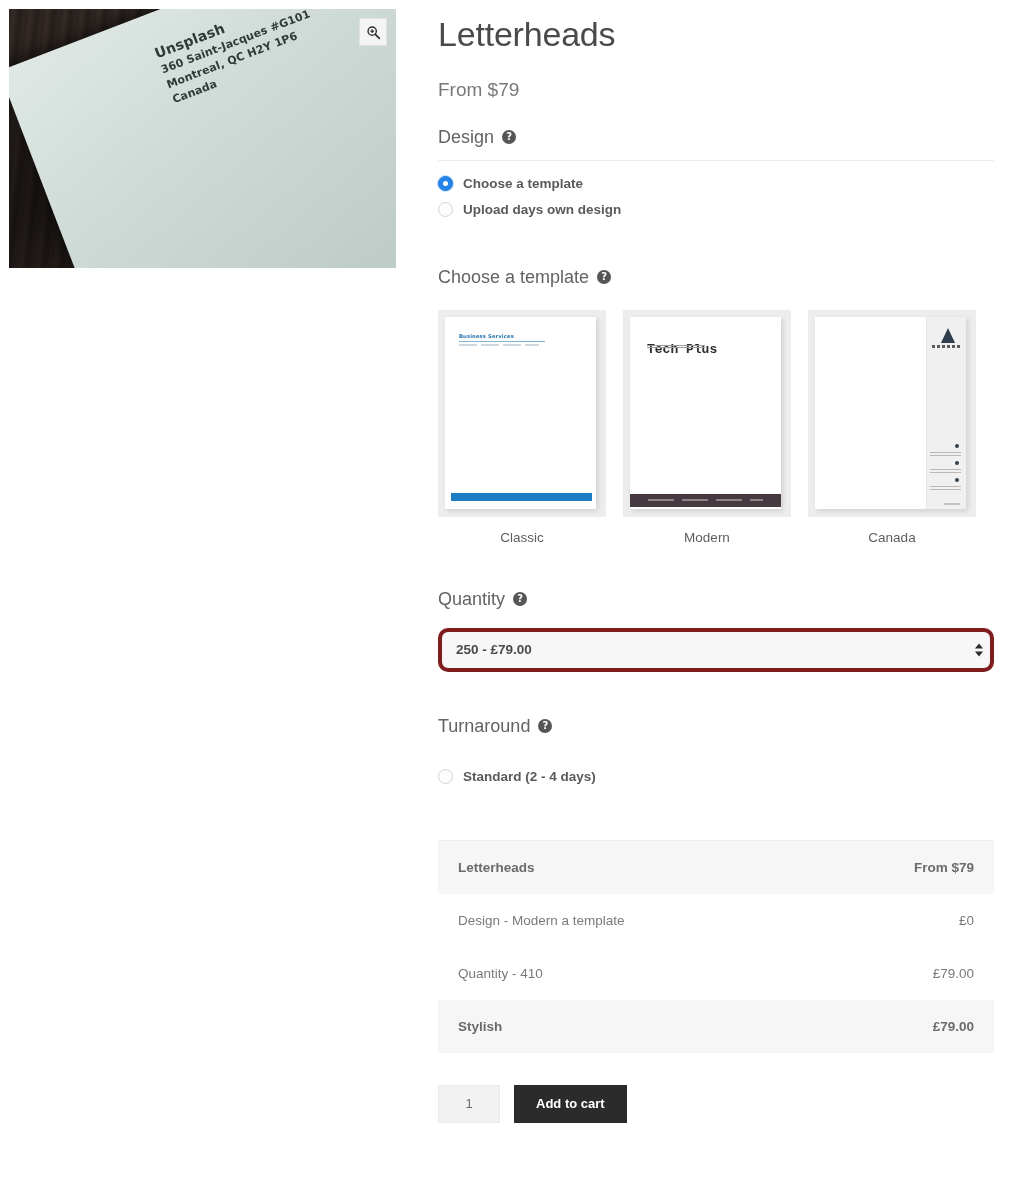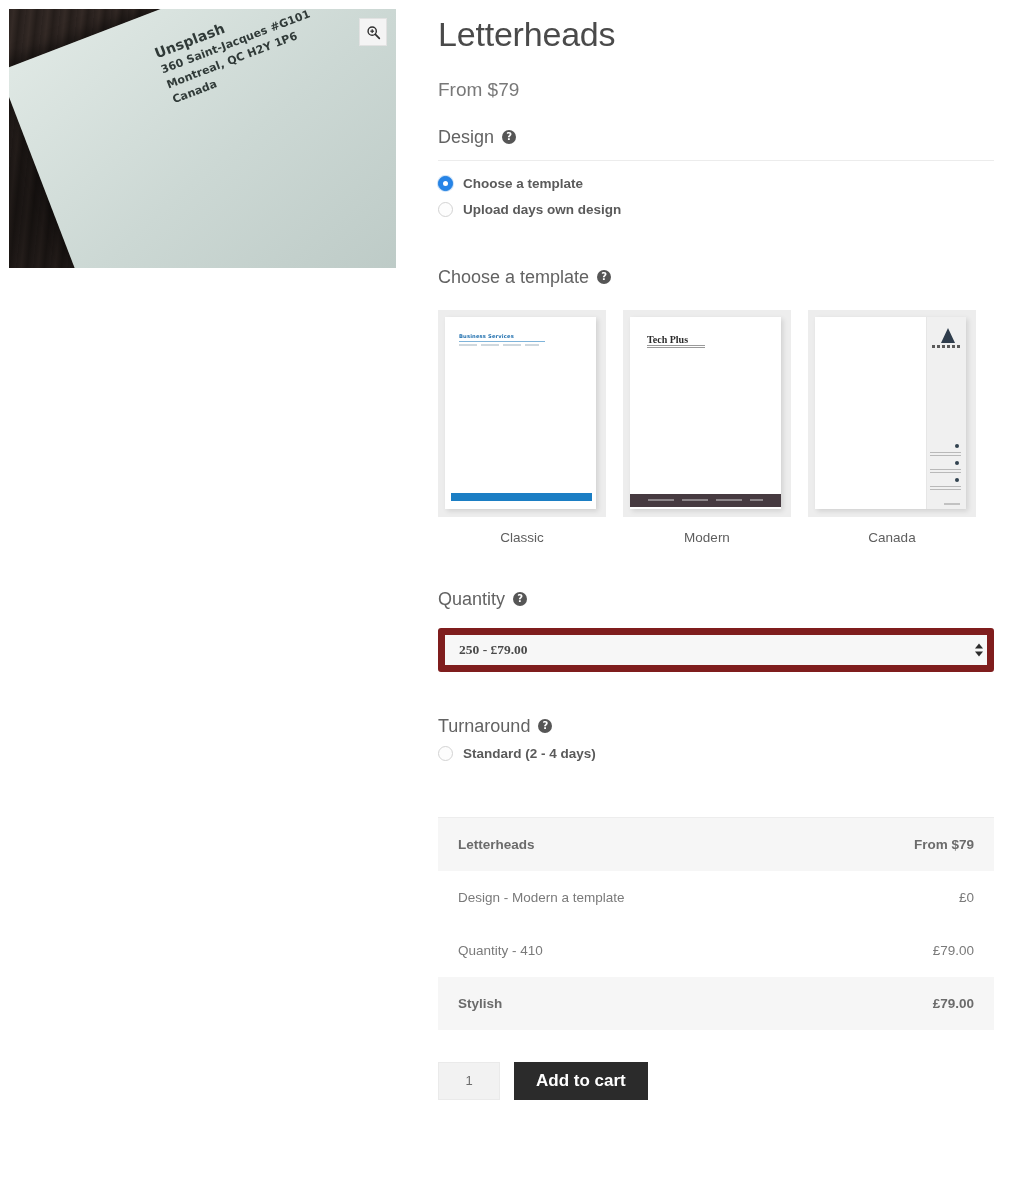--- a/index.html
+++ b/index.html
@@ -206,23 +206,23 @@
     position: absolute; left: 14px; top: 27px;
     width: 80px; height: 2px;
     background: repeating-linear-gradient(90deg,#cfd8de 0 18px,transparent 18px 22px);
   }
   .c-foot {
     position: absolute; left: 6px; right: 4px; bottom: 8px;
     height: 8px; background: #1b7ec4;
   }
   
   .m-head {
-    position: absolute; left: 17px; top: 17px;
-    font-size: 10px; font-weight: 700; color: #2b2b2b;
-    font-family: Liberation Serif, serif;
+    position: absolute; left: 17px; top: 25px;
+    font-size: 13px; font-weight: 700; color: #2b2b2b;
+    font-family: Liberation Mono, monospace;
   }
   .m-sub {
     position: absolute; left: 17px; top: 27px;
     width: 58px; height: 4px;
     background: repeating-linear-gradient(0deg,#9a9a9a 0 1px,transparent 1px 2px);
   }
   .m-foot {
     position: absolute; left: 0; right: 0; bottom: 2px;
     height: 13px; background: #463a40;
   }
@@ -273,27 +273,27 @@
   }
 
   
   .select-wrap {
     position: relative;
     width: 556px; height: 44px;
   }
   select.qty-select {
     width: 100%; height: 44px;
     background: #f7f7f7;
-    border: 7px solid #7f1d1d;
-    border-radius: 3px;
+    border: 4px solid #7f1d1d;
+    border-radius: 10px;
     padding: 0 30px 0 14px;
     font-size: 13.5px;
     font-weight: 700;
     color: #4a4a4a;
-    font-family: Liberation Serif, serif;
+    font-family: Liberation Sans, sans-serif;
     -webkit-appearance: none;
     -moz-appearance: none;
     appearance: none;
     cursor: pointer;
   }
   .select-arrows {
     position: absolute;
     right: 11px; top: 50%;
     transform: translateY(-50%);
     display: flex; flex-direction: column; gap: 3px;
@@ -345,21 +345,21 @@
     font-size: 13px;
     color: #6d6d6d;
     font-family: "Liberation Sans", sans-serif;
   }
   button.add-cart {
     height: 38px;
     padding: 0 22px;
     background: #2b2b2b;
     color: #ffffff;
     border: 0;
-    font-size: 17px;
+    font-size: 13px;
     font-weight: 700;
     font-family: "Liberation Sans", sans-serif;
     cursor: pointer;
   }
 </style>
 </head>
 <body>
 
 <div class="page">
 
@@ -486,21 +486,21 @@
           <span class="tri-down"></span>
         </span>
       </div>
     </div>
 
     <div style="margin-top:44px;text-align:center;">
       <div class="field-label">
         <span>Turnaround</span>
         <span class="help-icon">?</span>
       </div>
-      <div style="margin-top:4px;">
+      <div style="margin-top:27px;">
         <div class="radio-row">
           <span class="radio"></span>
           <span class="radio-label">Standard (2 - 4 days)</span>
         </div>
       </div>
     </div>
 
     <table class="summary-table" style="margin-top:50px;">
       <tbody>
         <tr class="row-shaded row-head">

